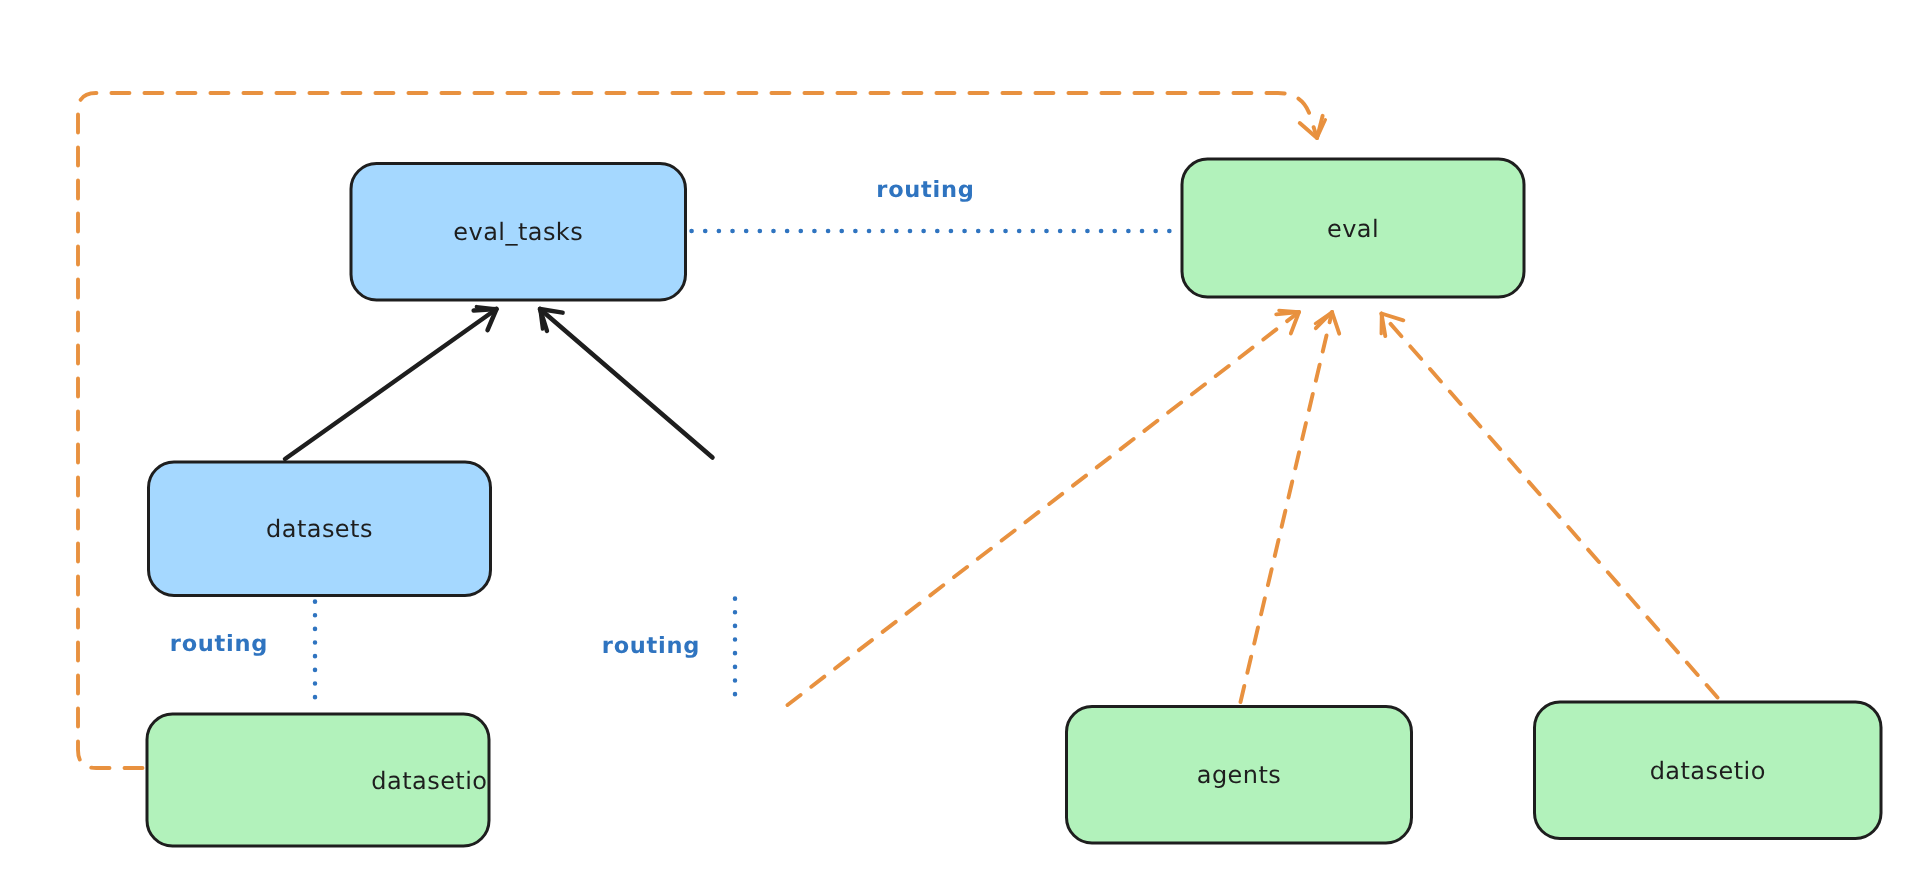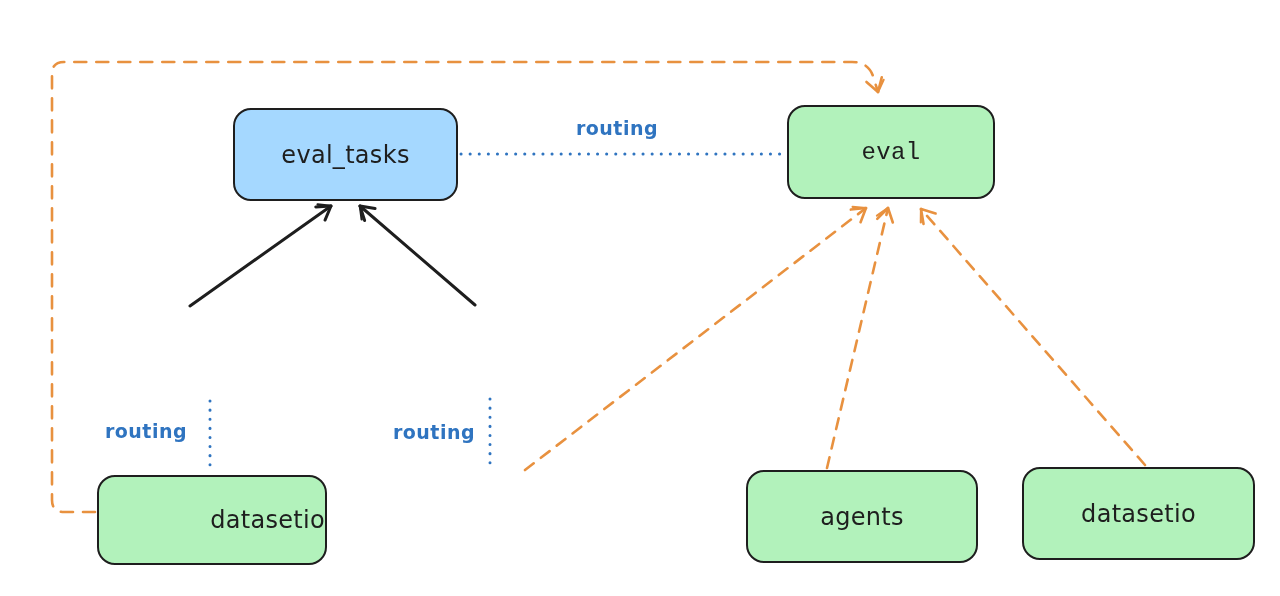--- a/index.html
+++ b/index.html
@@ -17,31 +17,31 @@
     width: 1280px; height: 596px;
   }
   .node {
     position: absolute;
     box-sizing: border-box;
     border: 2.5px solid #1e1e1e;
     border-radius: 18px;
     display: flex;
     align-items: center;
     justify-content: center;
-    font-size: 24px;
+    font-size: 16px;
     color: #1e1e1e;
     letter-spacing: 0.3px;
   }
   .node-blue  { background: #a5d8ff; }
   .node-green { background: #b2f2bb; }
   .edge-label {
     position: absolute;
     color: #2f74c0;
     font-weight: 700;
-    font-size: 19px;
+    font-size: 15px;
     text-align: center;
     width: 120px;
     letter-spacing: 0.5px;
   }
 </style>
 </head>
 <body>
 
 <div id="canvas">
 
@@ -67,32 +67,35 @@
     <path d="M 95 512 L 64 512 Q 52 512 52 500 L 52 74 Q 52 62 64 62 L 852 62 Q 868 62 873 76 L 878 92" fill="none" stroke="#e8913f" stroke-width="2.6" stroke-linecap="round" stroke-dasharray="12 10" marker-end="url(#ah-orange)"></path>
     <path d="M 525 470 L 866 208" fill="none" stroke="#e8913f" stroke-width="2.6" stroke-linecap="round" stroke-dasharray="11 9" marker-end="url(#ah-orange)"></path>
     <path d="M 827 468 L 888 208" fill="none" stroke="#e8913f" stroke-width="2.6" stroke-linecap="round" stroke-dasharray="11 9" marker-end="url(#ah-orange)"></path>
     <path d="M 1145 465 L 921 209" fill="none" stroke="#e8913f" stroke-width="2.6" stroke-linecap="round" stroke-dasharray="11 9" marker-end="url(#ah-orange)"></path>
   </svg>
 
   <div class="node node-blue" style="left:233px; top:108px; width:225px; height:93px;">
     <span>eval_tasks</span>
   </div>
 
-  <div class="node node-green" style="left:787px; top:105px; width:208px; height:94px;font-family:Liberation Mono, monospace;">
+  <div class="node node-green" style="left:787px; top:105px; width:230px; height:94px;">
     <span>eval</span>
   </div>
 
+  <div class="node node-blue" style="left:98px; top:307px; width:230px; height:91px;">
+    <span>datasets</span>
+  </div>
 
 
   <div class="node node-green" style="left:97px; top:475px; width:230px; height:90px;justify-content:flex-end;">
     <span>datasetio</span>
   </div>
 
 
-  <div class="node node-green" style="left:710px; top:470px; width:232px; height:93px;margin-left:36px;">
+  <div class="node node-green" style="left:710px; top:470px; width:232px; height:93px;">
     <span>agents</span>
   </div>
 
   <div class="node node-green" style="left:1022px; top:467px; width:233px; height:93px;">
     <span>datasetio</span>
   </div>
 
   <div class="edge-label" style="left:557px; top:117px;">routing</div>
   <div class="edge-label" style="left:91px; top:420px; width:110px;">routing</div>
   <div class="edge-label" style="left:379px; top:421px; width:110px;">routing</div>

